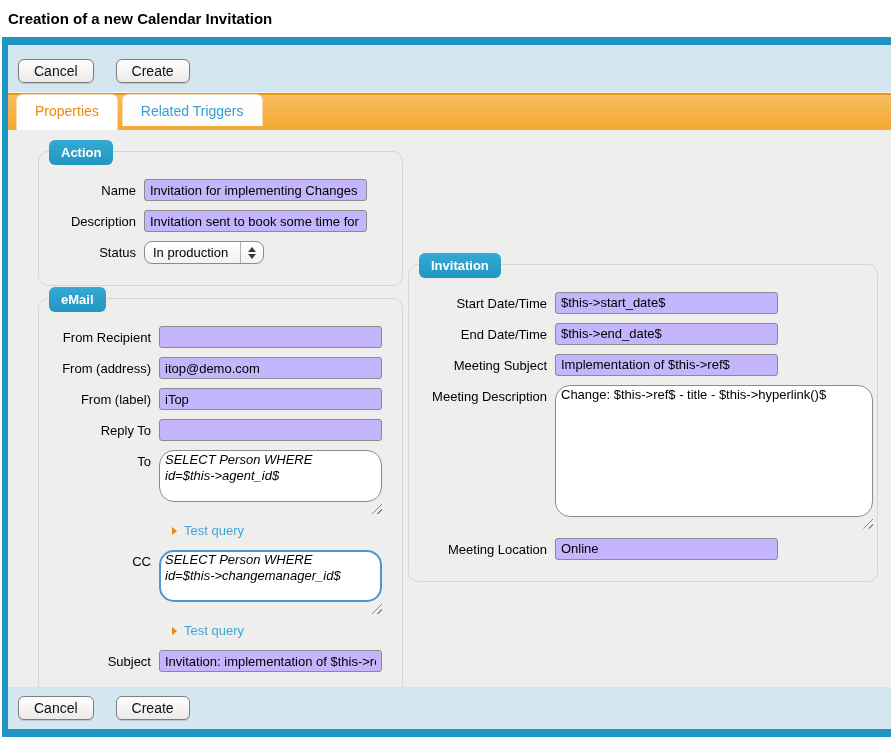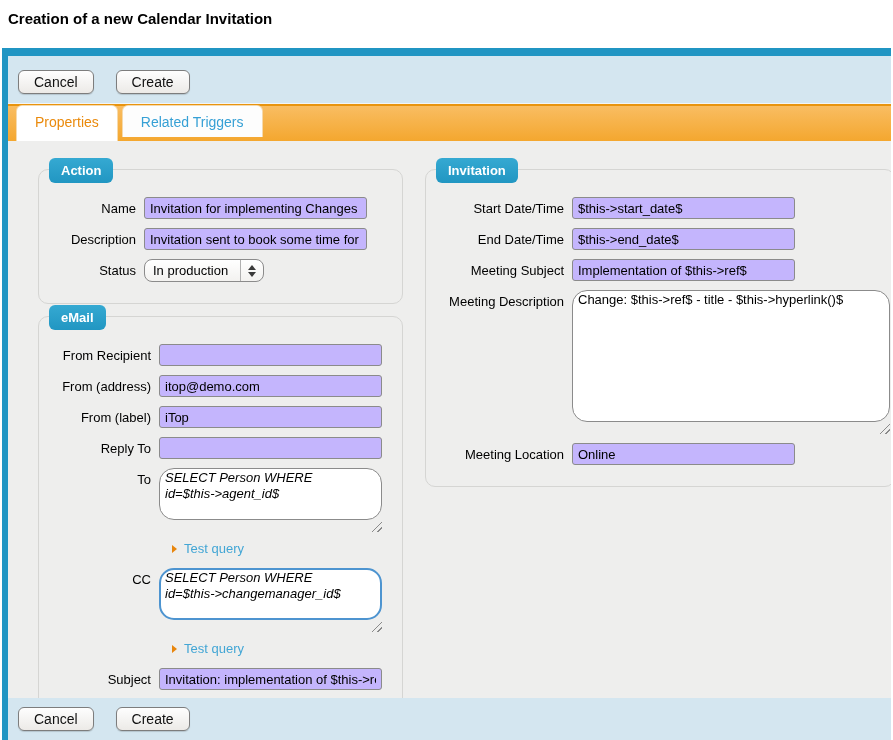--- a/index.html
+++ b/index.html
@@ -1,20 +1,20 @@
 <!DOCTYPE html>
 <html style="--panel-teal: #2095c3; --header-blue: #d4e6f0; --tab-active: #ea8a0c; --tab-inactive: #36a0d5; --badge-blue: #2196c2; --content-bg: #eeeeed; --fieldset-border: #d5d5d3; --input-border: #8b8b8b; --link-blue: #43a6d5; --arrow-orange: #e8860d; --focus-blue: #4d94d0;"><head>
 <meta charset="utf-8">
 <style>
   * { box-sizing: border-box; margin: 0; padding: 0; }
   html, body { width: 893px; height: 740px; background: #ffffff;
     font-family: "Liberation Sans", sans-serif; overflow: hidden; }
 
   .page-title { font-size: 15px; font-weight: bold; color: #000;
-    padding: 10px 0 9px 8px; height: 48px; }
+    padding: 10px 0 9px 8px; height: 37px; }
 
   .panel { margin-left: 2px; width: 889px; height: 700px;
     border-left: 6px solid var(--panel-teal, #2095c3);
     border-top: 8px solid var(--panel-teal, #2095c3);
     border-bottom: 8px solid var(--panel-teal, #2095c3);
     background: var(--content-bg, #eeeeed);
     display: flex; flex-direction: column; }
 
   .toolbar { background: var(--header-blue, #d4e6f0); padding: 14px 0 7px 10px;
     display: flex; gap: 22px; }
@@ -31,22 +31,22 @@
     border-top: 2px solid #e8940f; padding-left: 8px;
     display: flex; align-items: flex-end; flex-shrink: 0; }
   .tab { font-size: 14px; font-weight: normal; padding: 8px 18px 7px;
     border-radius: 6px 6px 0 0; margin-right: 4px; cursor: pointer;
     background: #fdfdfd; color: var(--tab-inactive, #36a0d5);
     align-self: flex-end; margin-bottom: 4px;
     border: 1px solid rgba(230,150,20,.35); border-bottom: none; }
   .tab.active { background: #ffffff; color: var(--tab-active, #ea8a0c);
     margin-bottom: 0; padding-bottom: 11px; }
 
-  .content { flex: 1; padding: 16px 0 0 30px; display: flex; gap: 22px;
-    align-items: flex-start; overflow: hidden; }
+  .content { flex: 1; padding: 16px 0 0 30px; display: flex; gap: 5px;
+    align-items: center; overflow: hidden; }
   .col-left  { width: 365px; flex-shrink: 0; }
   .col-right { width: 470px; flex-shrink: 0; }
 
   .fieldset { position: relative; margin-top: 12px;
     border: 1px solid var(--fieldset-border, #d5d5d3); border-radius: 10px;
     padding: 27px 12px 12px 8px; }
   .legend { position: absolute; top: -12px; left: 10px;
     background: linear-gradient(#35a9d2, var(--badge-blue, #2196c2));
     color: #fff; font-size: 13px; font-weight: bold;
     padding: 5px 12px; border-radius: 6px; }

